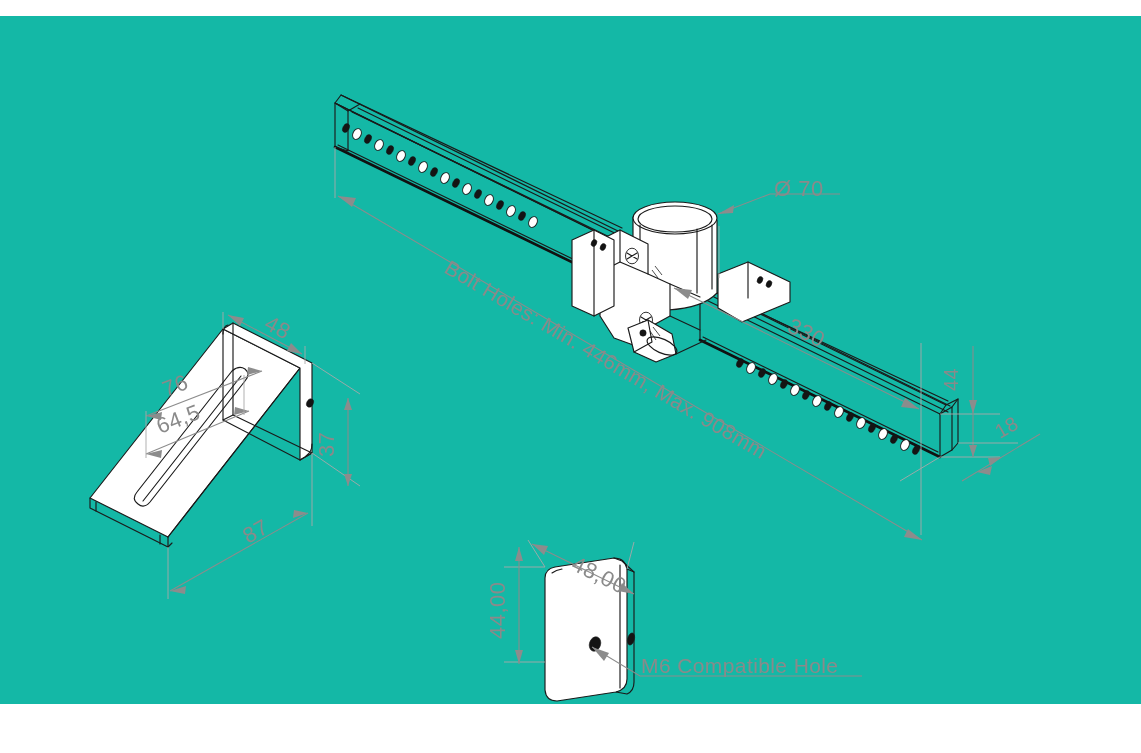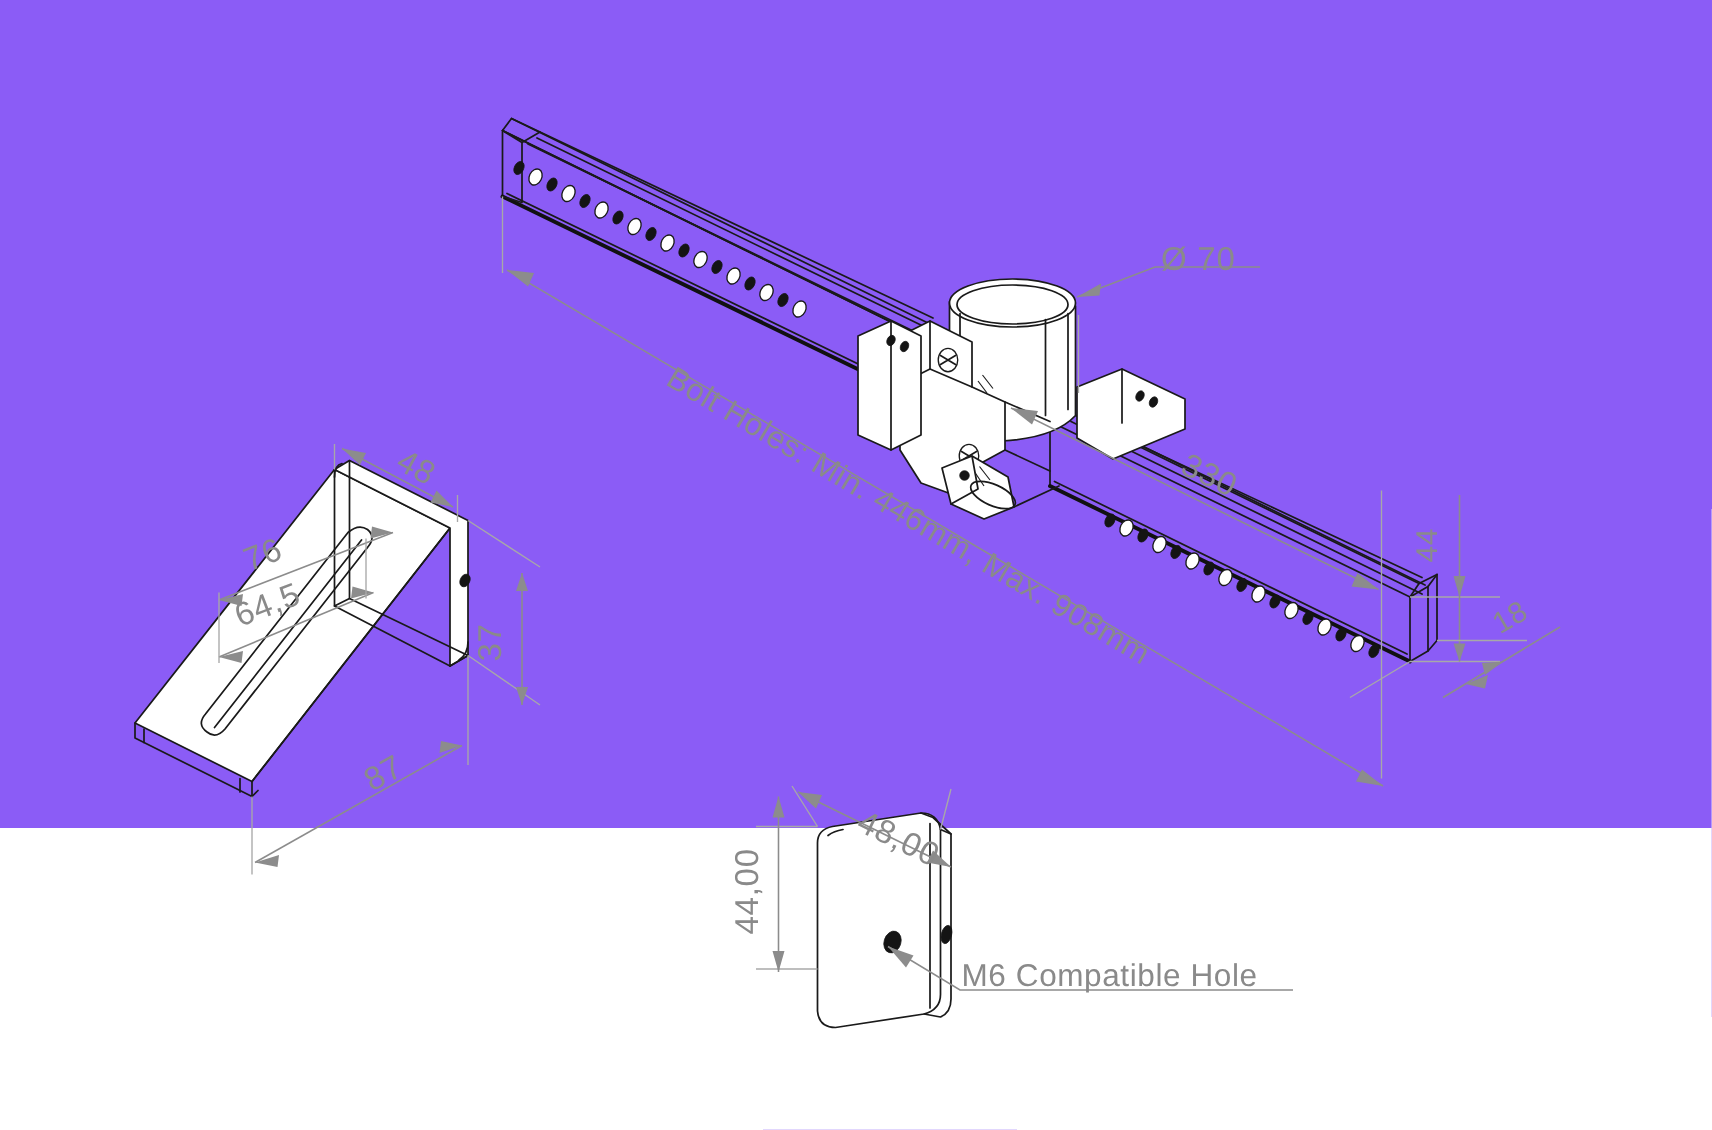--- a/index.html
+++ b/index.html
@@ -9,24 +9,24 @@
   }
   body {
     width: 1141px;
     height: 753px;
     position: relative;
     overflow: hidden;
     font-family: "Liberation Sans", sans-serif;
   }
   #stage {
     position: absolute;
-    left: 0; top: 0;
+    left: 0; top: 16px;
     width: 1141px;
-    height: 552px;
-    background: #8b5cf6;
+    height: 688px;
+    background: #14b8a6;
   }
   svg#drawing {
     display: block;
     width: 1141px;
     height: 753px;
   }
   .part-line {
     fill: none;
     stroke: #1a1a1a;
     stroke-width: 1.15;

